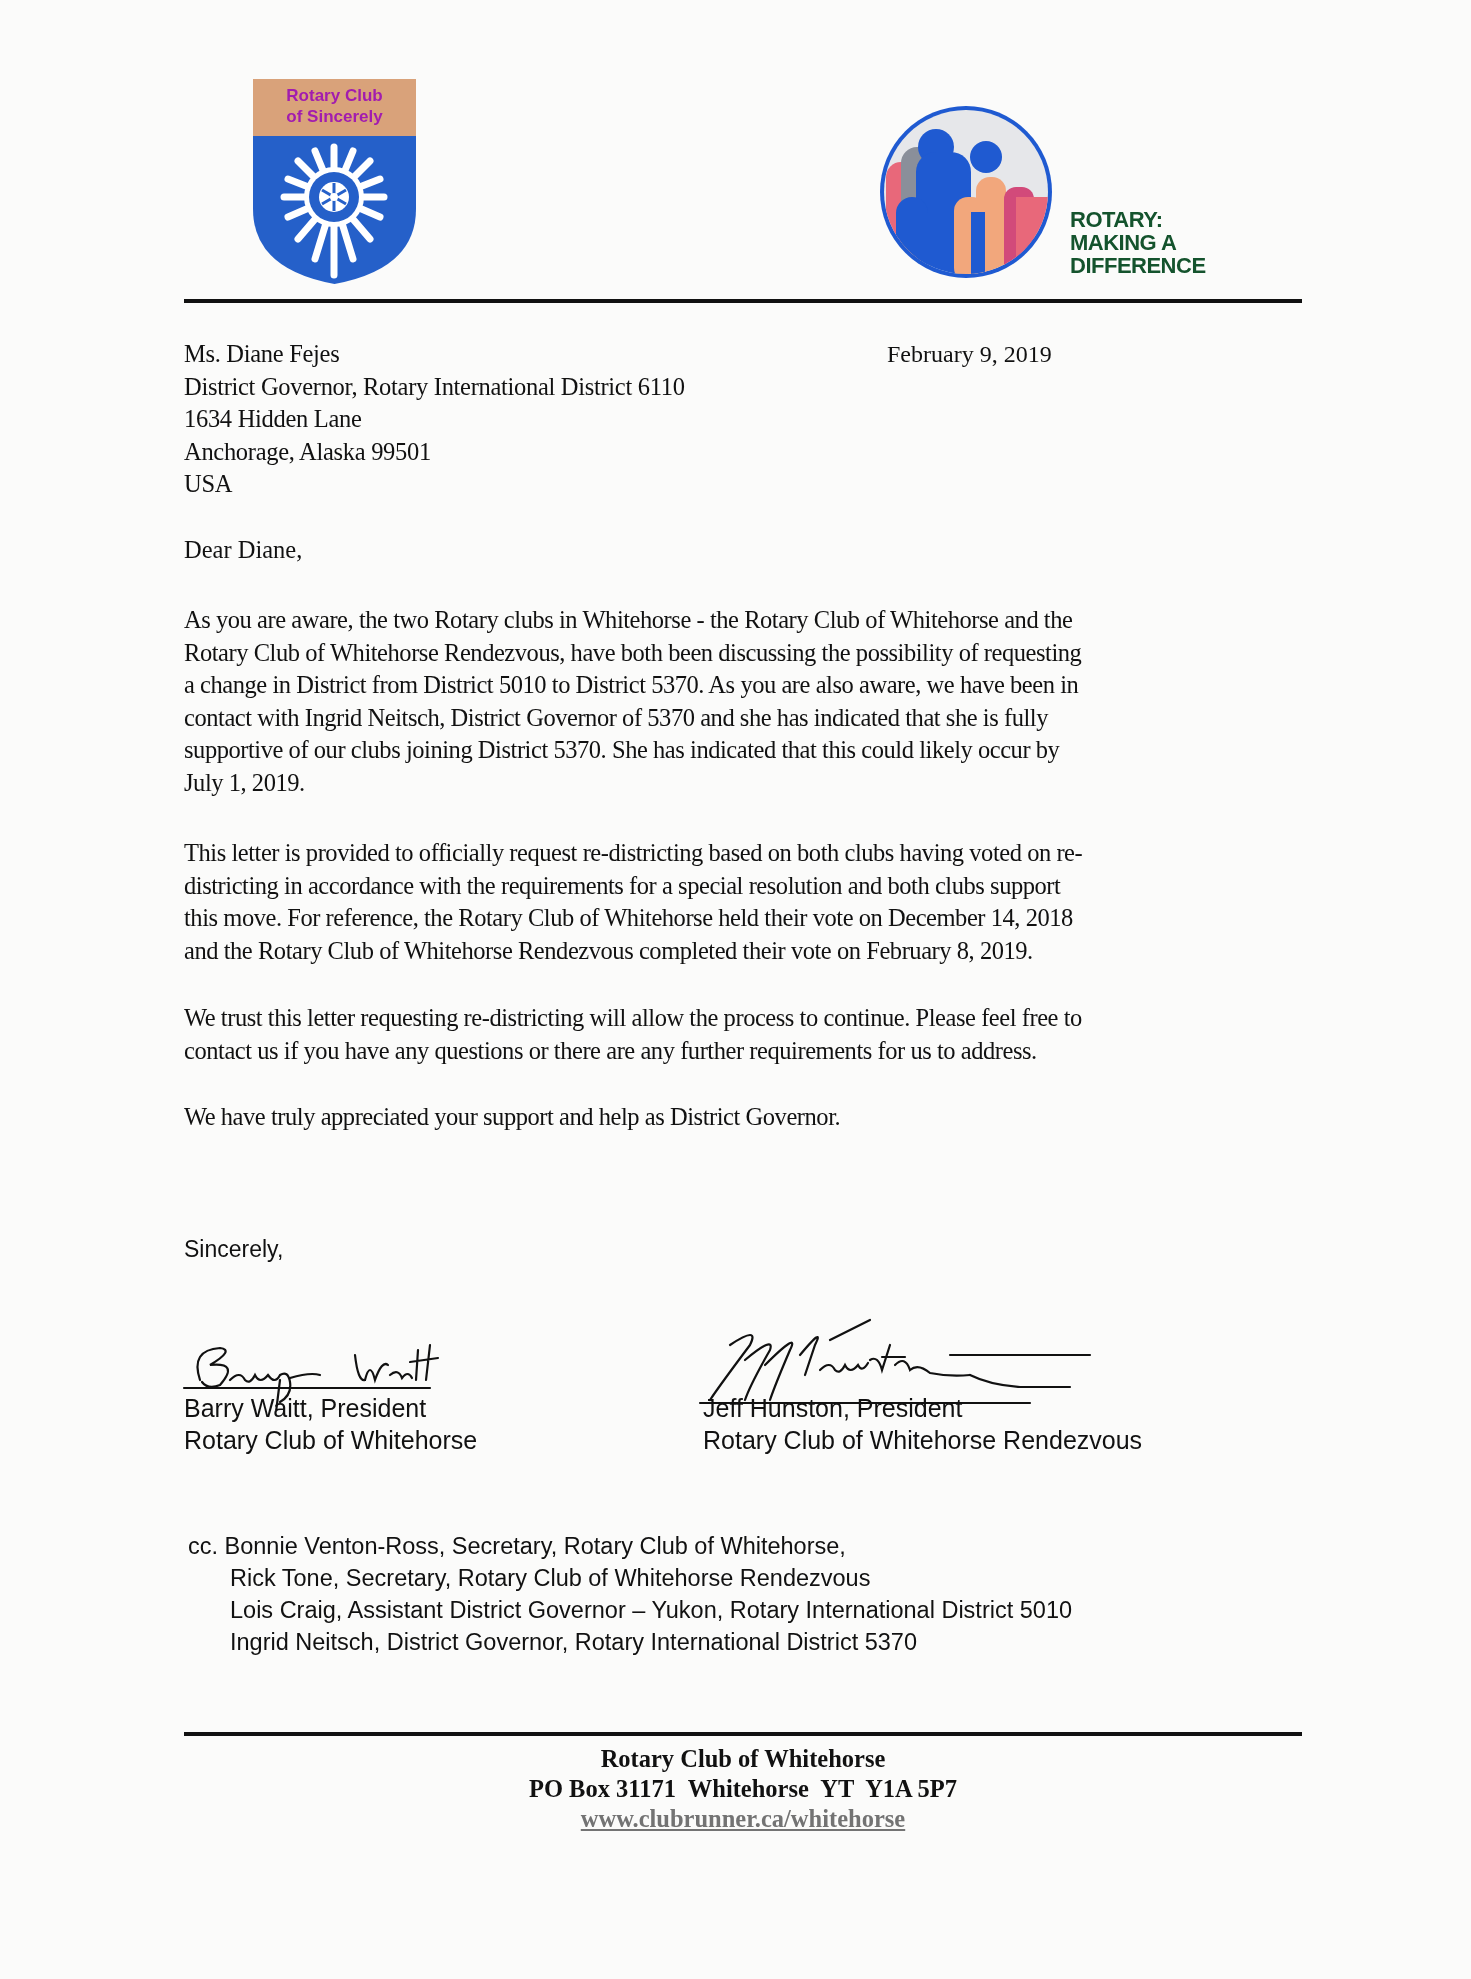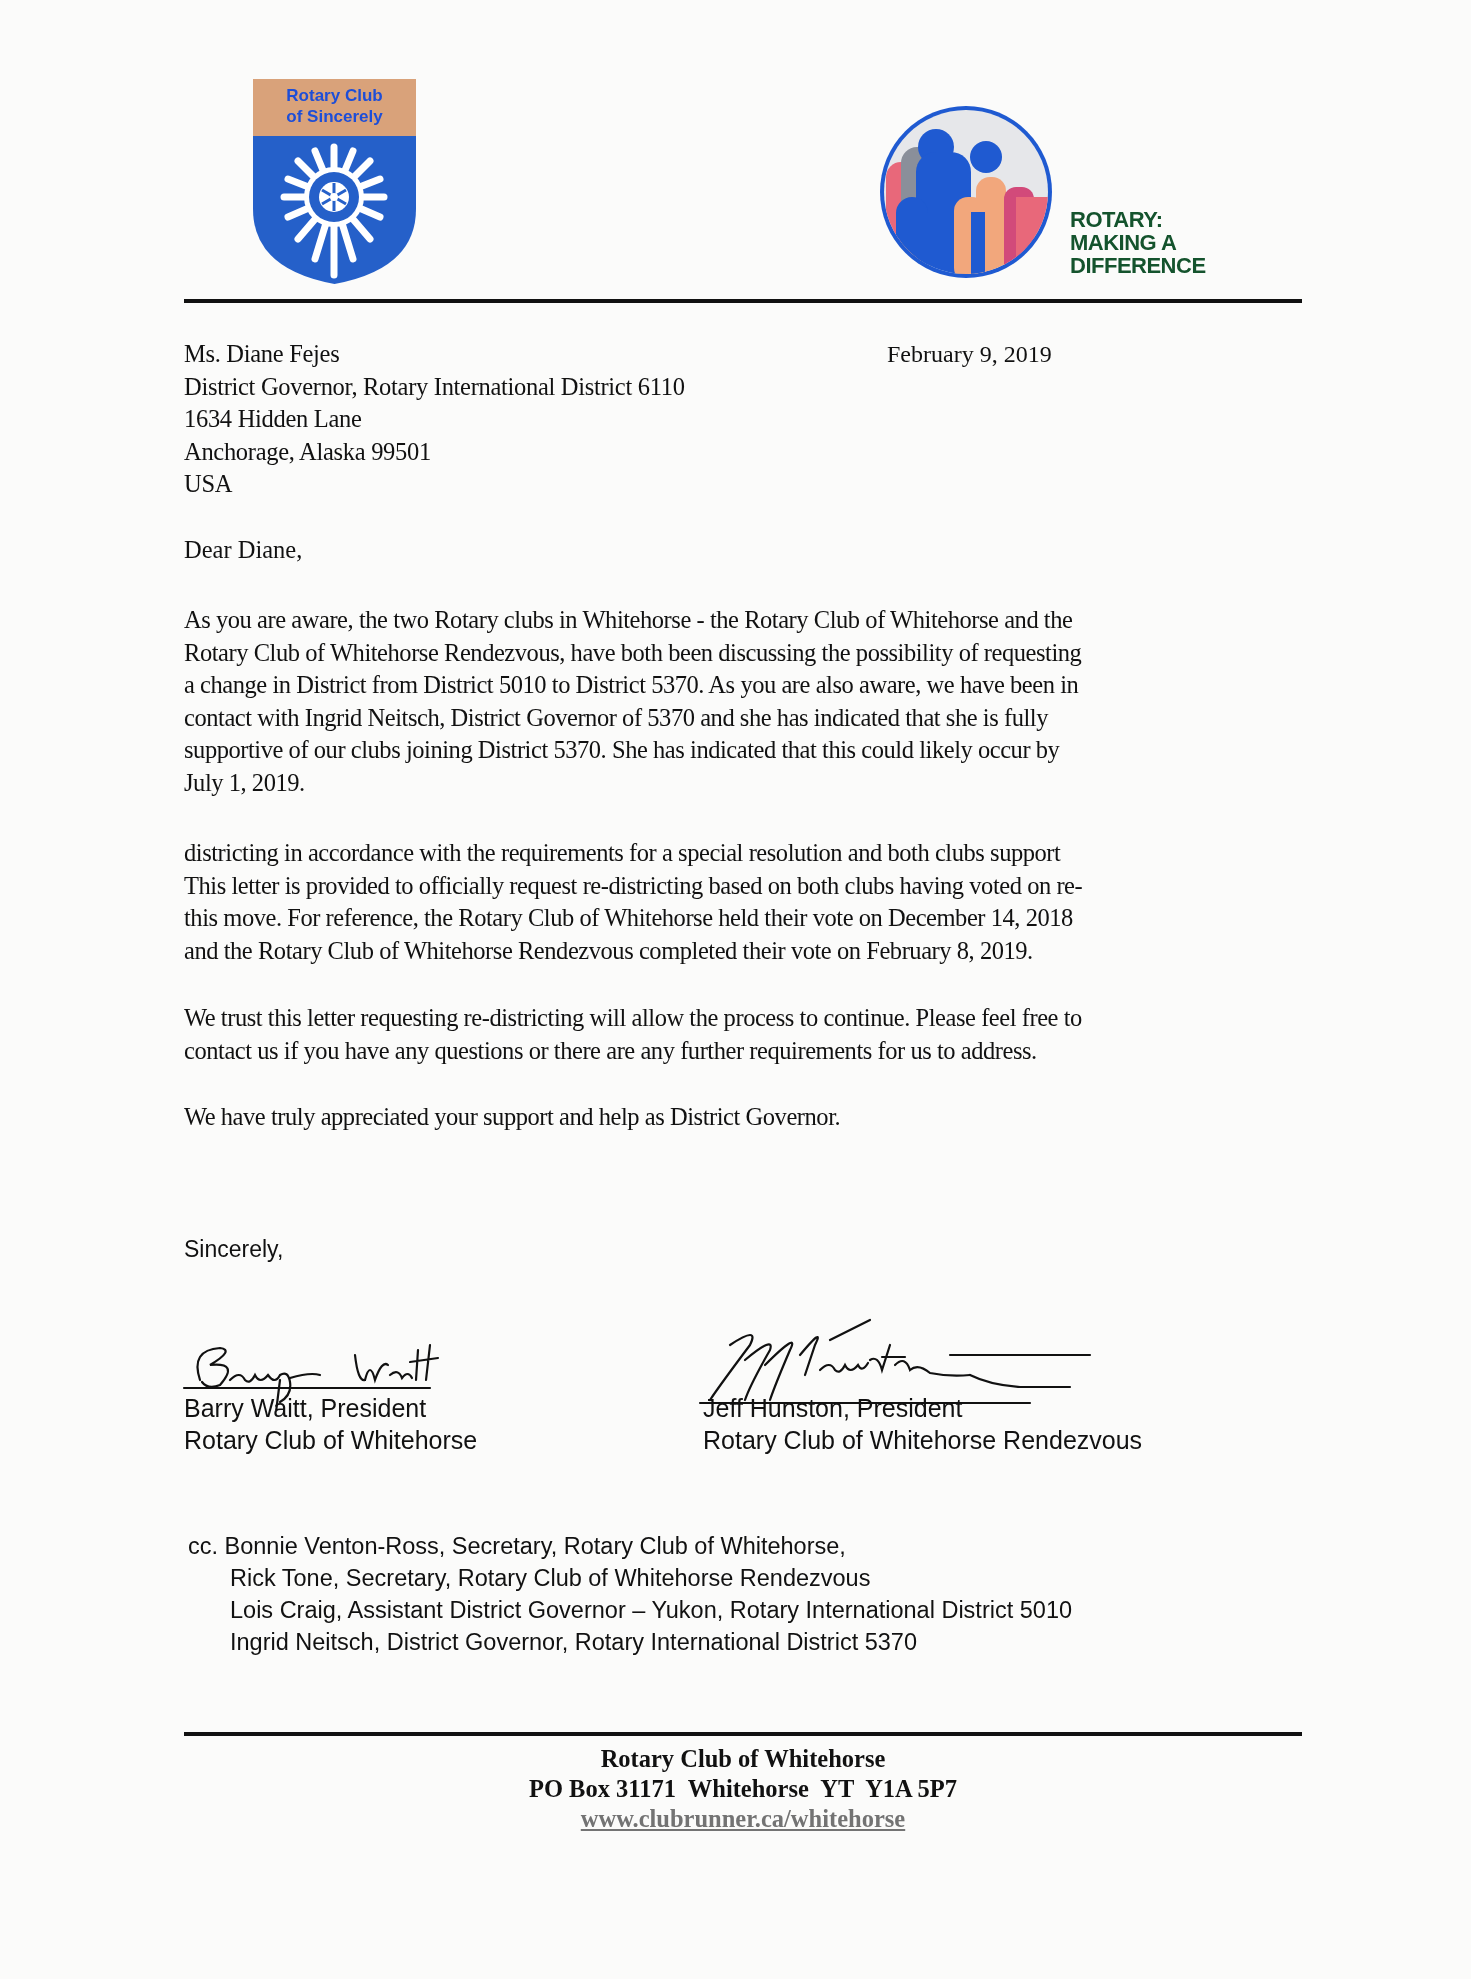--- a/index.html
+++ b/index.html
@@ -75,21 +75,21 @@
     <circle cx="81" cy="118" r="30" fill="#fff"></circle>
     <circle cx="81" cy="118" r="25" fill="#2560c9"></circle>
     <circle cx="81" cy="118" r="15" fill="#fff"></circle>
     <g stroke="#2560c9" stroke-width="3">
       <line x1="81" y1="104" x2="81" y2="132"></line>
       <line x1="69" y1="111" x2="93" y2="125"></line>
       <line x1="69" y1="125" x2="93" y2="111"></line>
     </g>
     <circle cx="81" cy="118" r="4" fill="#fff"></circle>
   </svg>
-  <div class="abs sans" style="left:0;top:6px;width:163px;text-align:center;color:#1d4ed8;font-weight:bold;font-size:17px;line-height:21px;">
+  <div class="abs sans" style="left:0;top:6px;width:163px;text-align:center;color:#a21caf;font-weight:bold;font-size:17px;line-height:21px;">
     <div>Rotary Club</div>
     <div>of Sincerely</div>
   </div>
 </div>
 
 <div class="abs logo-right">
   <svg width="180" height="180" viewBox="0 0 180 180">
     <defs>
         <clipPath id="cc">
           <circle cx="90" cy="90" r="82"></circle>
@@ -135,22 +135,22 @@
 <div class="abs para p1">
   <div>As you are aware, the two Rotary clubs in Whitehorse - the Rotary Club of Whitehorse and the</div>
   <div>Rotary Club of Whitehorse Rendezvous, have both been discussing the possibility of requesting</div>
   <div>a change in District from District 5010 to District 5370. As you are also aware, we have been in</div>
   <div>contact with Ingrid Neitsch, District Governor of 5370 and she has indicated that she is fully</div>
   <div>supportive of our clubs joining District 5370.  She has indicated that this could likely occur by</div>
   <div>July 1, 2019.</div>
 </div>
 
 <div class="abs para p2">
+  <div>This letter is provided to officially request re-districting based on  both clubs having voted on re-</div>
   <div>districting in accordance with the requirements for a special resolution and both clubs support</div>
-  <div>This letter is provided to officially request re-districting based on  both clubs having voted on re-</div>
   <div>this move. For reference, the Rotary Club of Whitehorse held their vote on December 14, 2018</div>
   <div>and the Rotary Club of Whitehorse Rendezvous completed their vote on February 8, 2019.</div>
 </div>
 
 <div class="abs para p3">
   <div>We trust this letter requesting re-districting will allow the process to continue. Please feel free to</div>
   <div>contact us if you have any questions or there are any further requirements for us to address.</div>
 </div>
 
 <div class="abs para p4">

